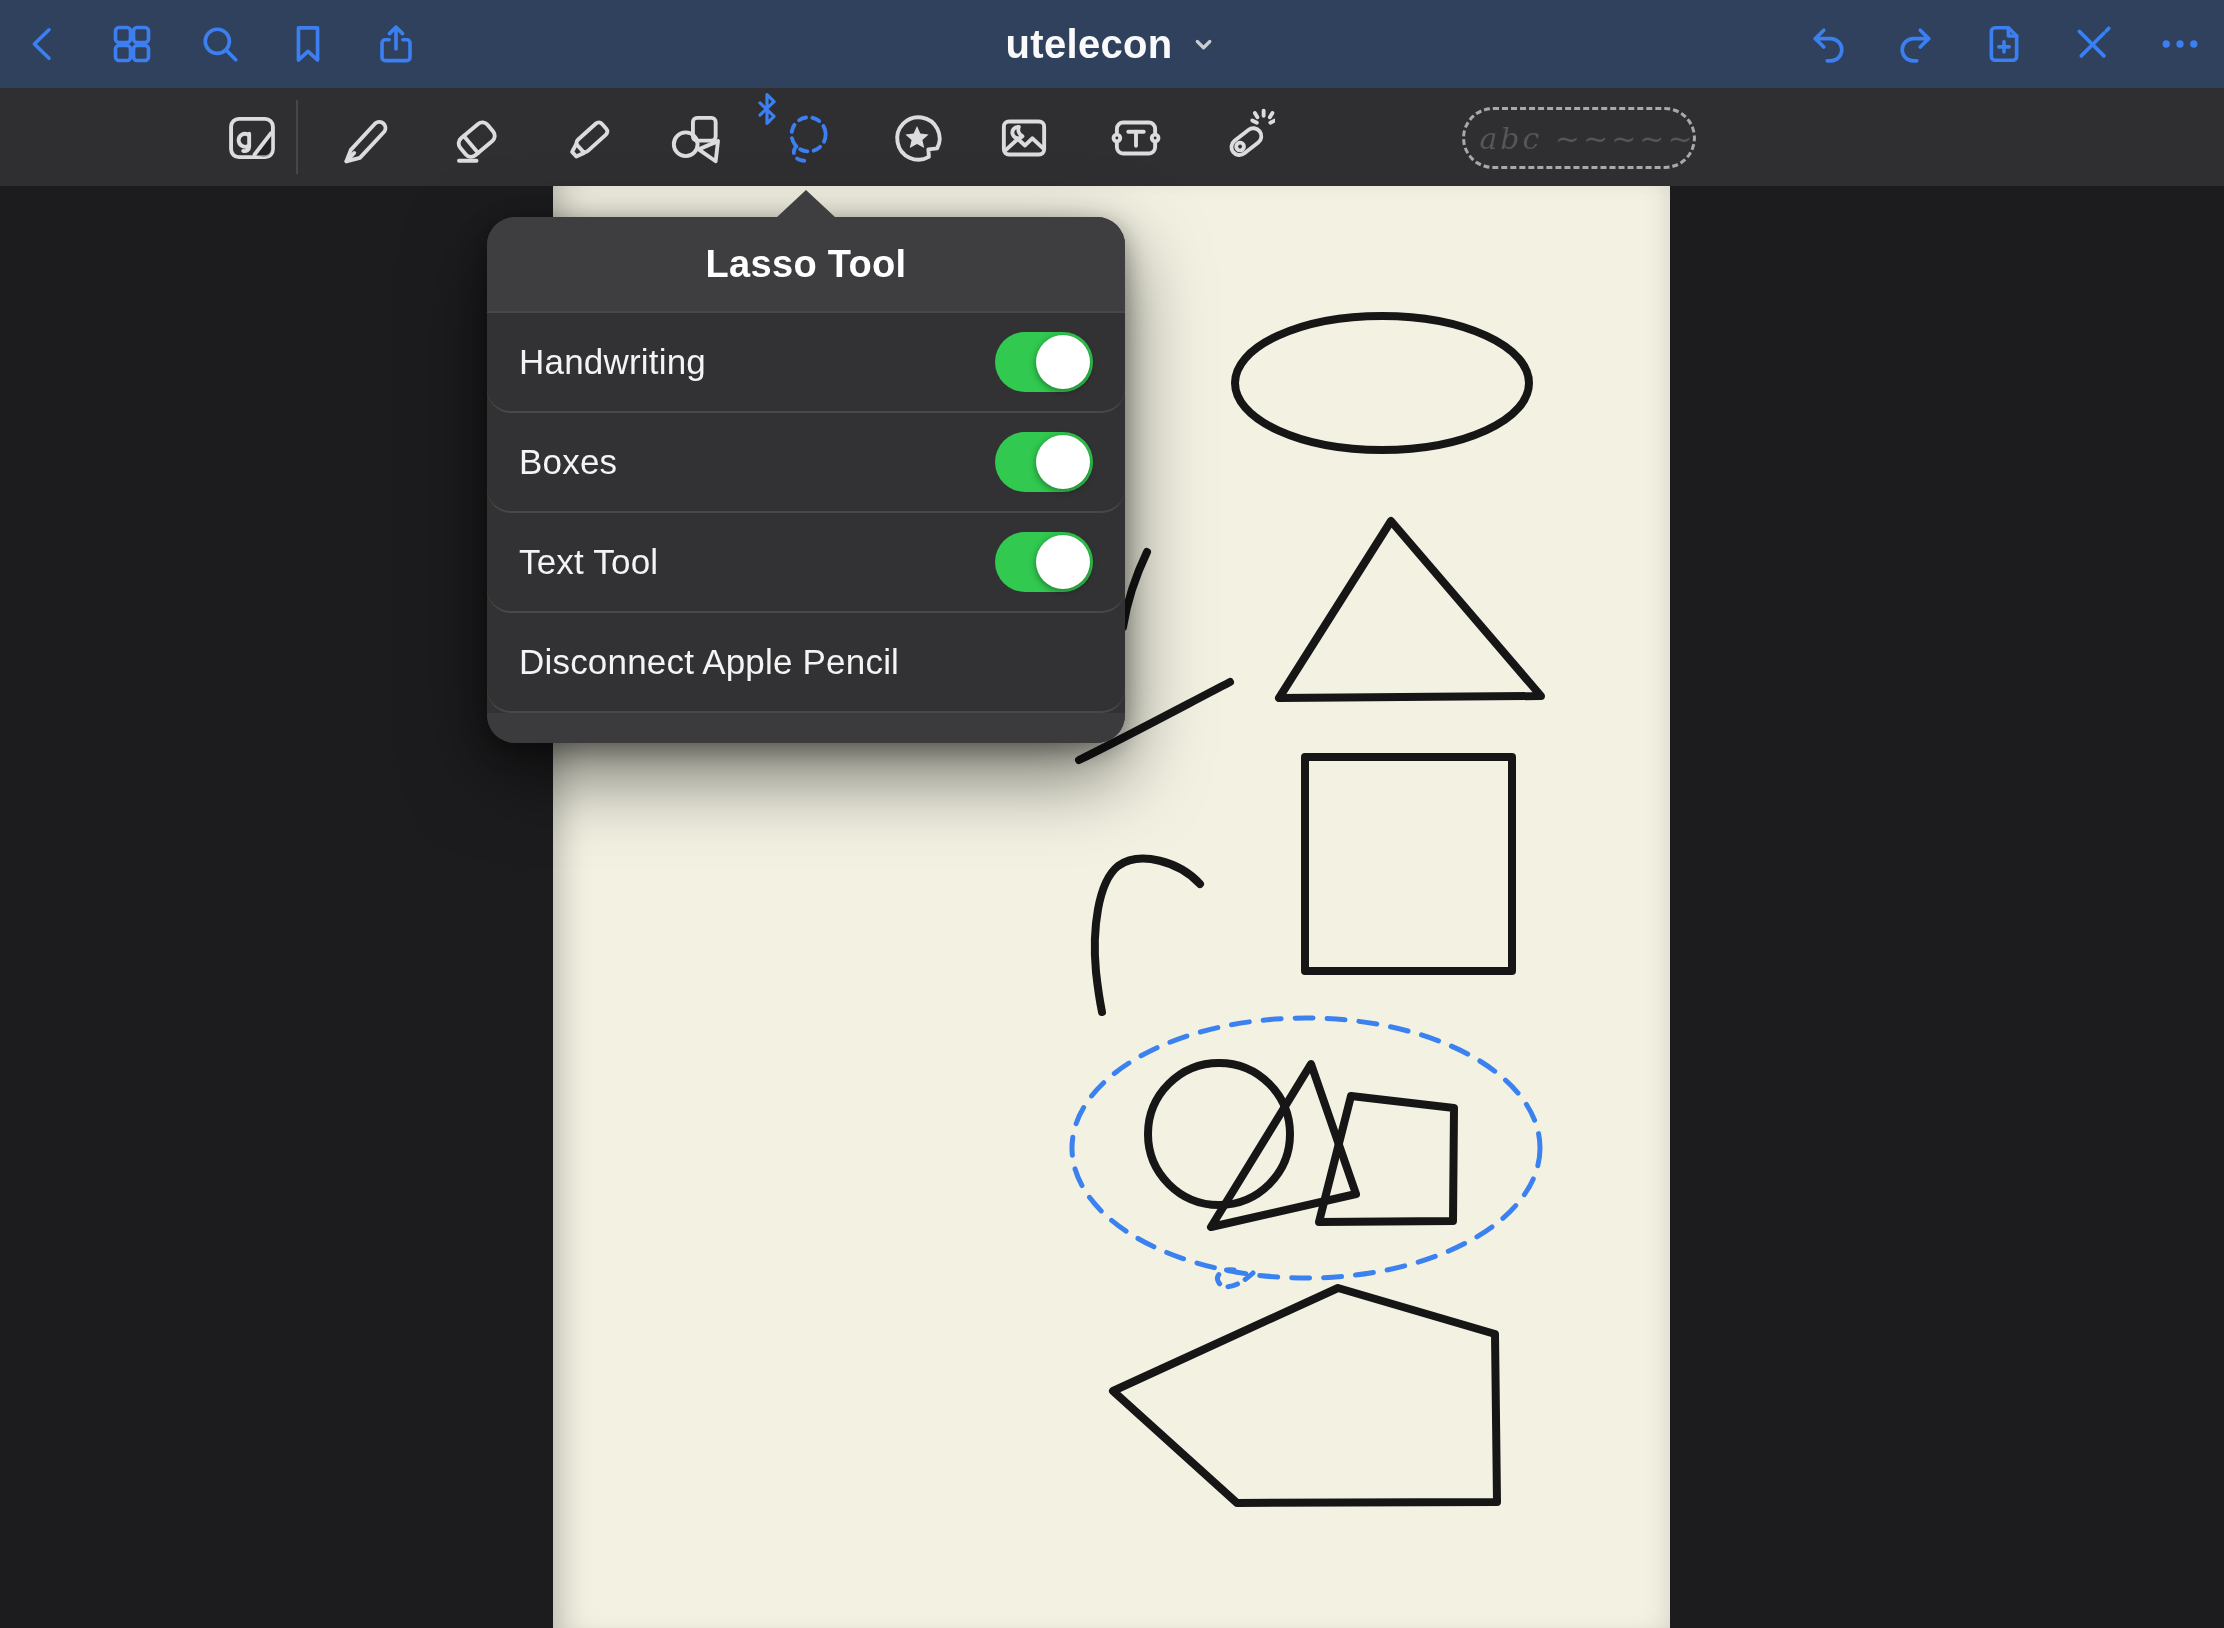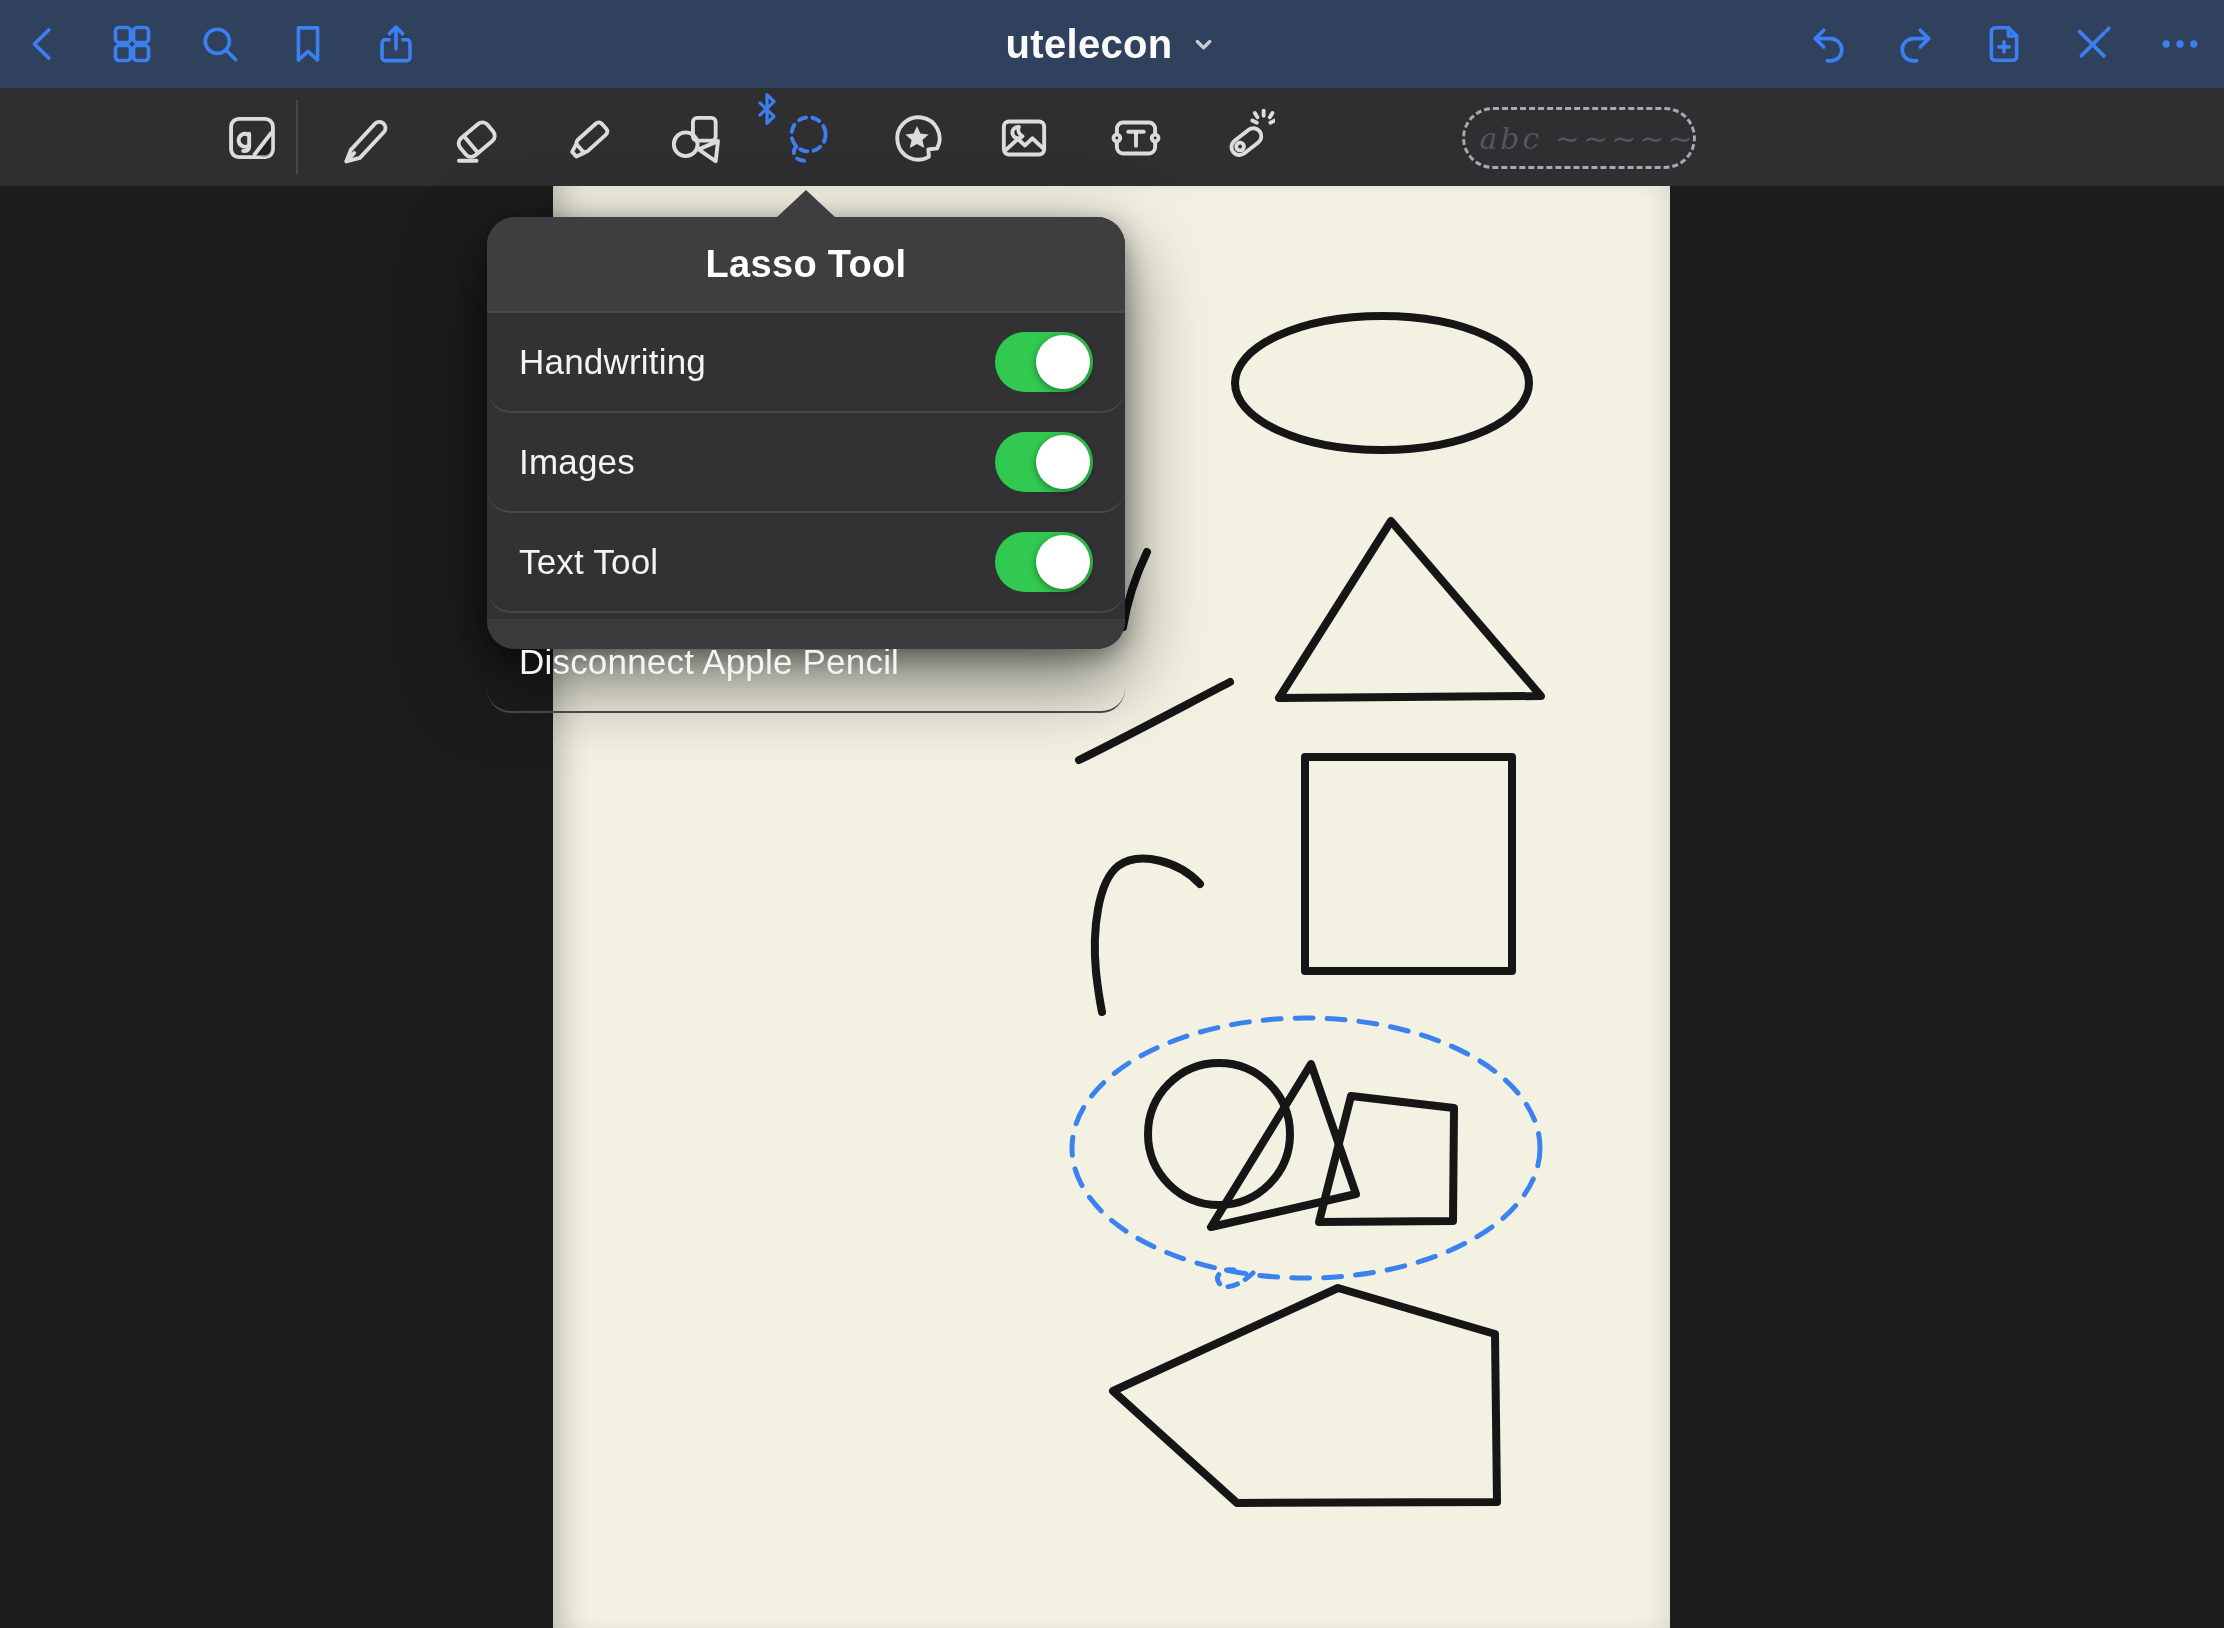--- a/index.html
+++ b/index.html
@@ -71,21 +71,21 @@
     position:absolute;left:1462px;top:19px;width:234px;height:62px;
     border:3px dashed #a9a9ad;border-radius:32px;cursor:text;
     display:flex;align-items:center;justify-content:center;
   }
   .hw-pad span{
     font-family:"DejaVu Serif",serif;font-style:italic;
     color:#55555a;font-size:30px;letter-spacing:3px;white-space:nowrap;margin-left:17px;
   }
   
   .popup{
-    position:absolute;left:487px;top:217px;width:638px;height:432px;z-index:6;
+    position:absolute;left:487px;top:217px;width:638px;height:526px;z-index:6;
     background:var(--popup-background);border-radius:28px;
     box-shadow:0 30px 80px rgba(0,0,0,.55), 0 6px 24px rgba(0,0,0,.35);
   }
   .popup-arrow{
     position:absolute;top:-27px;left:50%;transform:translateX(-50%);
     width:0;height:0;
     border-left:30px solid transparent;border-right:30px solid transparent;
     border-bottom:28px solid var(--popup-header-background);
   }
   .popup-header{
@@ -312,21 +312,21 @@
     <div class="popup-header">
       <span class="popup-title">Lasso Tool</span>
     </div>
     <div class="popup-row">
       <span class="row-label">Handwriting</span>
       <div class="toggle on">
           <div class="knob"></div>
         </div>
     </div>
     <div class="popup-row">
-      <span class="row-label">Images</span>
+      <span class="row-label">Boxes</span>
       <div class="toggle on">
           <div class="knob"></div>
         </div>
     </div>
     <div class="popup-row">
       <span class="row-label">Text Tool</span>
       <div class="toggle on">
           <div class="knob"></div>
         </div>
     </div>

